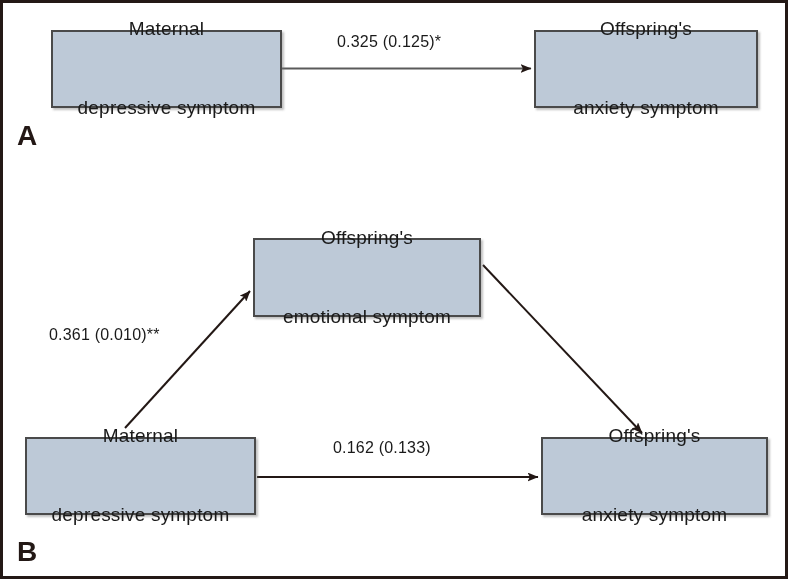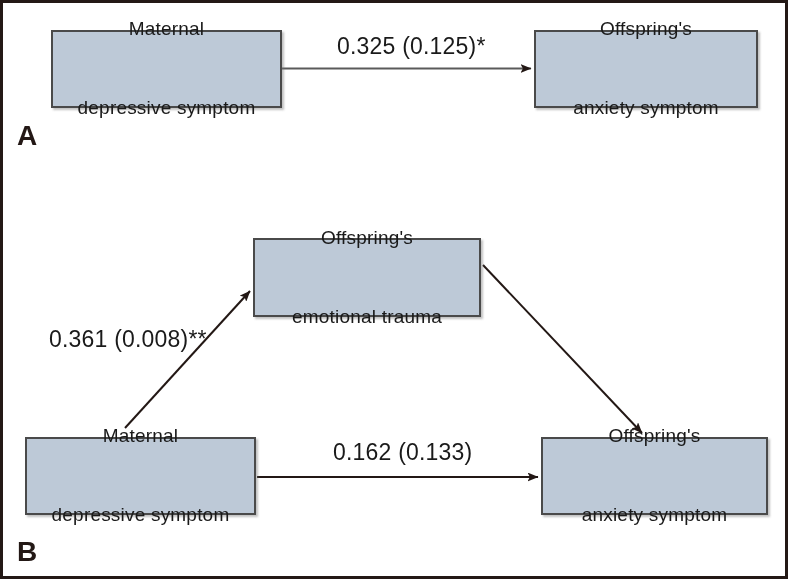--- a/index.html
+++ b/index.html
@@ -42,21 +42,21 @@
     font-size: 19px;
     line-height: 1.62;
     letter-spacing: 0.2px;
     gap: 48px;
   }
   .node-box .ln { display: block; white-space: nowrap; }
 
   .edge-label {
     position: absolute;
     color: #1a1a1a;
-    font-size: 23px;
+    font-size: 16px;
     white-space: nowrap;
     letter-spacing: 0.2px;
   }
   .panel-label {
     position: absolute;
     color: #231815;
     font-size: 28px;
     font-weight: bold;
     letter-spacing: 0.5px;
   }
@@ -91,33 +91,33 @@
     <span class="ln">Offspring's</span>
     <span class="ln">anxiety symptom</span>
   </div>
 
   <div class="edge-label" style="left:334px; top:30px;">0.325 (0.125)*</div>
 
   <div class="panel-label" style="left:14px; top:117px;">A</div>
 
   <div class="node-box" style="left:250px; top:235px; width:228px; height:79px;">
     <span class="ln">Offspring's</span>
-    <span class="ln">emotional trauma</span>
+    <span class="ln">emotional symptom</span>
   </div>
 
   <div class="node-box" style="left:22px; top:434px; width:231px; height:78px;">
     <span class="ln">Maternal</span>
     <span class="ln">depressive symptom</span>
   </div>
 
   <div class="node-box" style="left:538px; top:434px; width:227px; height:78px;">
     <span class="ln">Offspring's</span>
     <span class="ln">anxiety symptom</span>
   </div>
 
-  <div class="edge-label" style="left:46px; top:323px;">0.361 (0.008)**</div>
+  <div class="edge-label" style="left:46px; top:323px;">0.361 (0.010)**</div>
 
 
   <div class="edge-label" style="left:330px; top:436px;">0.162 (0.133)</div>
 
   <div class="panel-label" style="left:14px; top:533px;">B</div>
 
 </div>
 
 </body></html>

